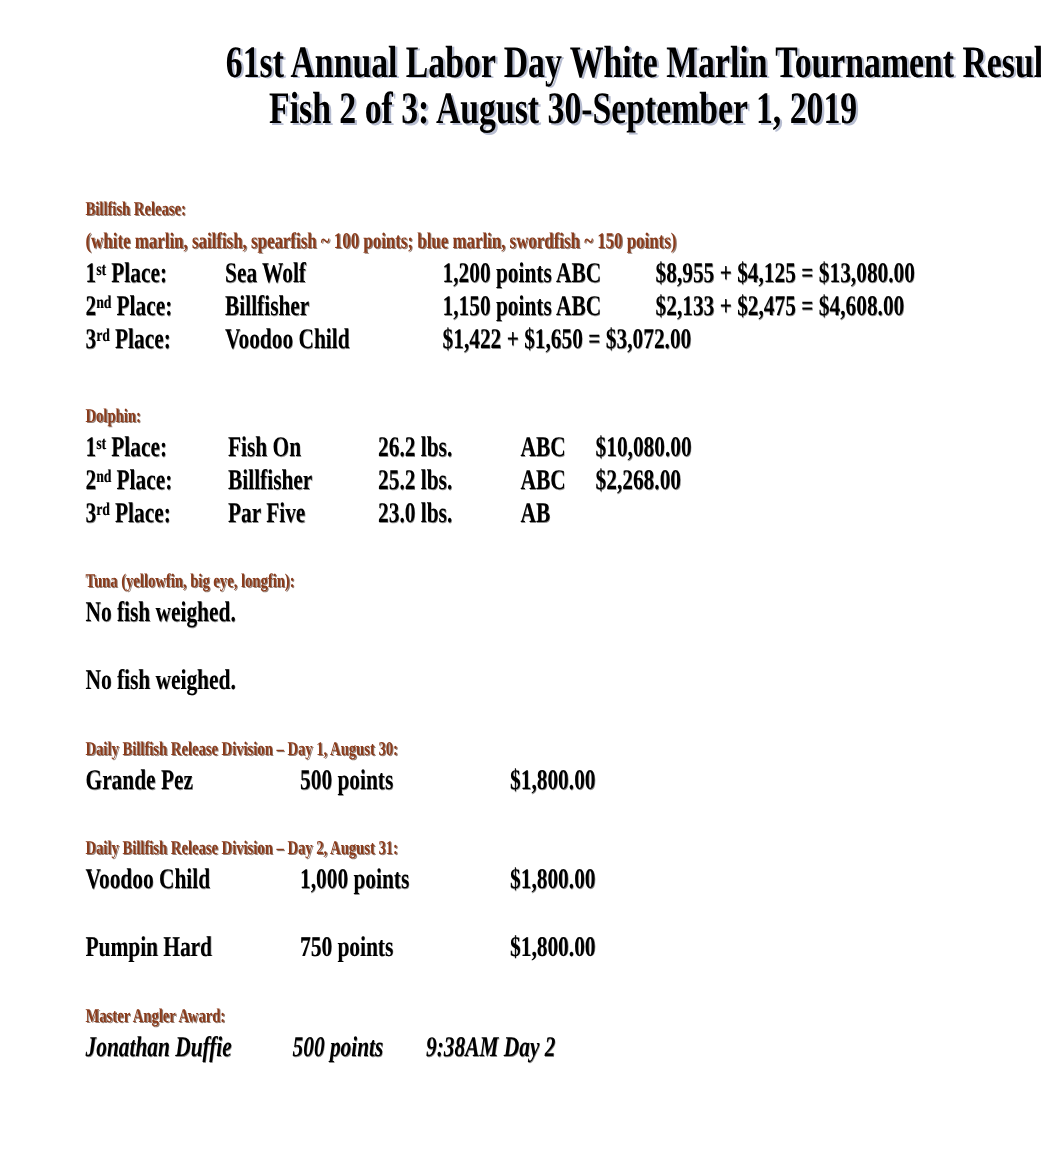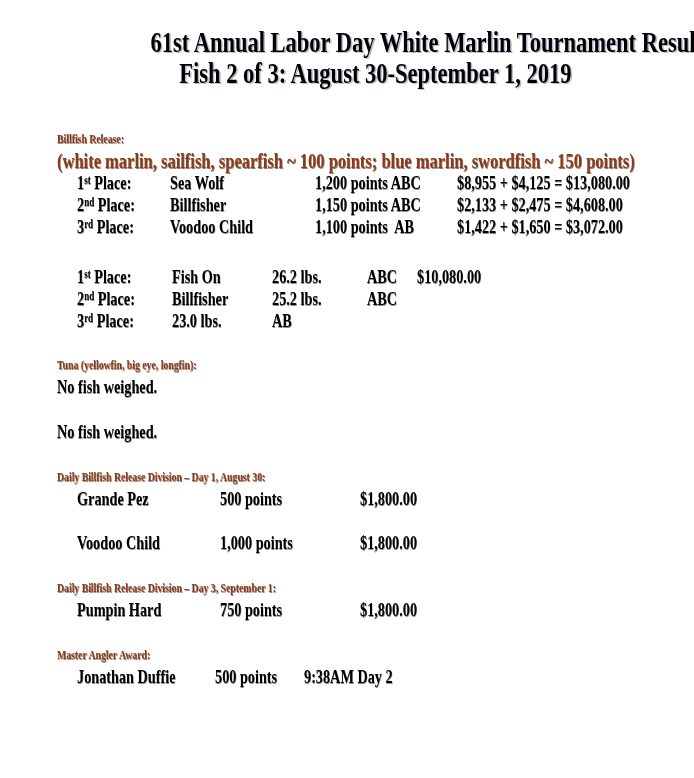--- a/index.html
+++ b/index.html
@@ -14,30 +14,30 @@
   .cx-t{display:inline-block;transform:scaleX(0.75);transform-origin:50% 50%;white-space:pre;}
   .title{width:637px;text-align:center;}
   .t-line{font-size:30px;line-height:31px;height:31px;color:#000;
           text-shadow:2px 1px 0 #b7bdd1;}
   .section{margin-top:23px;}
   .section.first{margin-top:40px;}
   .section.gap-lg{margin-top:28px;}
   .section.gap-sm{margin-top:22px;}
   h2{margin:0;font-size:13px;line-height:22px;height:22px;color:#8a3b1b;
      font-weight:700;text-shadow:1px 1px 0 rgba(58,22,6,0.55);}
-  .subnote{font-size:22px;line-height:22px;height:22px;color:#8a3b1b;
+  .subnote{font-size:15px;line-height:22px;height:22px;color:#8a3b1b;
            text-shadow:1px 1px 0 rgba(58,22,6,0.55);}
   .line,.grid{font-size:19px;line-height:22px;height:22px;
               text-shadow:0.5px 0.5px 0 rgba(0,0,0,0.45);}
   .grid{display:grid;}
   .g-billfish{grid-template-columns:93px 145px 142px auto;}
   .g-dolphin{grid-template-columns:95px 100px 95px 50px auto;}
   .g-daily{grid-template-columns:143px 140px auto;}
-  .g-master{grid-template-columns:138px 89px 133px auto;}
-  .cell{overflow:visible;white-space:pre;margin-left:20px;}
+  .g-master{grid-template-columns:138px 89px 133px auto;font-style:italic;}
+  .cell{overflow:visible;white-space:pre;}
   sup{font-size:12px;line-height:0;vertical-align:5px;}
 </style>
 </head>
 <body>
 
 <div class="doc">
 
   <header class="title">
     <div class="t-line"><span class="cx-t">61st Annual Labor Day White Marlin Tournament Results</span></div>
     <div class="t-line"><span class="cx-t">Fish 2 of 3: August 30-September 1, 2019</span></div>
@@ -54,41 +54,43 @@
     </div>
     <div class="grid g-billfish">
       <span class="cell"><span class="cx"><span>2</span><sup>nd</sup><span> Place:</span></span></span>
       <span class="cell"><span class="cx">Billfisher</span></span>
       <span class="cell"><span class="cx">1,150 points ABC</span></span>
       <span class="cell"><span class="cx">$2,133 + $2,475 = $4,608.00</span></span>
     </div>
     <div class="grid g-billfish">
       <span class="cell"><span class="cx"><span>3</span><sup>rd</sup><span> Place:</span></span></span>
       <span class="cell"><span class="cx">Voodoo Child</span></span>
-      <span class="cell"><span class="cx">1,100 points  AB</span></span>
       <span class="cell"><span class="cx">$1,422 + $1,650 = $3,072.00</span></span>
     </div>
   </section>
 
   <section class="section gap-lg">
+    <h2><span class="cx">Dolphin:</span></h2>
     <div class="grid g-dolphin">
       <span class="cell"><span class="cx"><span>1</span><sup>st</sup><span> Place:</span></span></span>
       <span class="cell"><span class="cx">Fish On</span></span>
       <span class="cell"><span class="cx">26.2 lbs.</span></span>
       <span class="cell"><span class="cx">ABC</span></span>
       <span class="cell"><span class="cx">$10,080.00</span></span>
     </div>
     <div class="grid g-dolphin">
       <span class="cell"><span class="cx"><span>2</span><sup>nd</sup><span> Place:</span></span></span>
       <span class="cell"><span class="cx">Billfisher</span></span>
       <span class="cell"><span class="cx">25.2 lbs.</span></span>
       <span class="cell"><span class="cx">ABC</span></span>
+      <span class="cell"><span class="cx">$2,268.00</span></span>
     </div>
     <div class="grid g-dolphin">
       <span class="cell"><span class="cx"><span>3</span><sup>rd</sup><span> Place:</span></span></span>
+      <span class="cell"><span class="cx">Par Five</span></span>
       <span class="cell"><span class="cx">23.0 lbs.</span></span>
       <span class="cell"><span class="cx">AB</span></span>
     </div>
   </section>
 
   <section class="section gap-sm">
     <h2><span class="cx">Tuna (yellowfin, big eye, longfin):</span></h2>
     <div class="line"><span class="cx">No fish weighed.</span></div>
   </section>
 
@@ -99,29 +101,29 @@
   <section class="section">
     <h2><span class="cx">Daily Billfish Release Division – Day 1, August 30:</span></h2>
     <div class="grid g-daily">
       <span class="cell"><span class="cx">Grande Pez</span></span>
       <span class="cell"><span class="cx">500 points</span></span>
       <span class="cell"><span class="cx">$1,800.00</span></span>
     </div>
   </section>
 
   <section class="section gap-sm">
+    <h2><span class="cx">Daily Billfish Release Division – Day 2, August 31:</span></h2>
     <div class="grid g-daily">
       <span class="cell"><span class="cx">Voodoo Child</span></span>
       <span class="cell"><span class="cx">1,000 points</span></span>
       <span class="cell"><span class="cx">$1,800.00</span></span>
     </div>
   </section>
 
   <section class="section">
-    <h2><span class="cx">Daily Billfish Release Division – Day 3, September 1:</span></h2>
     <div class="grid g-daily">
       <span class="cell"><span class="cx">Pumpin Hard</span></span>
       <span class="cell"><span class="cx">750 points</span></span>
       <span class="cell"><span class="cx">$1,800.00</span></span>
     </div>
   </section>
 
   <section class="section">
     <h2><span class="cx">Master Angler Award:</span></h2>
     <div class="grid g-master">

